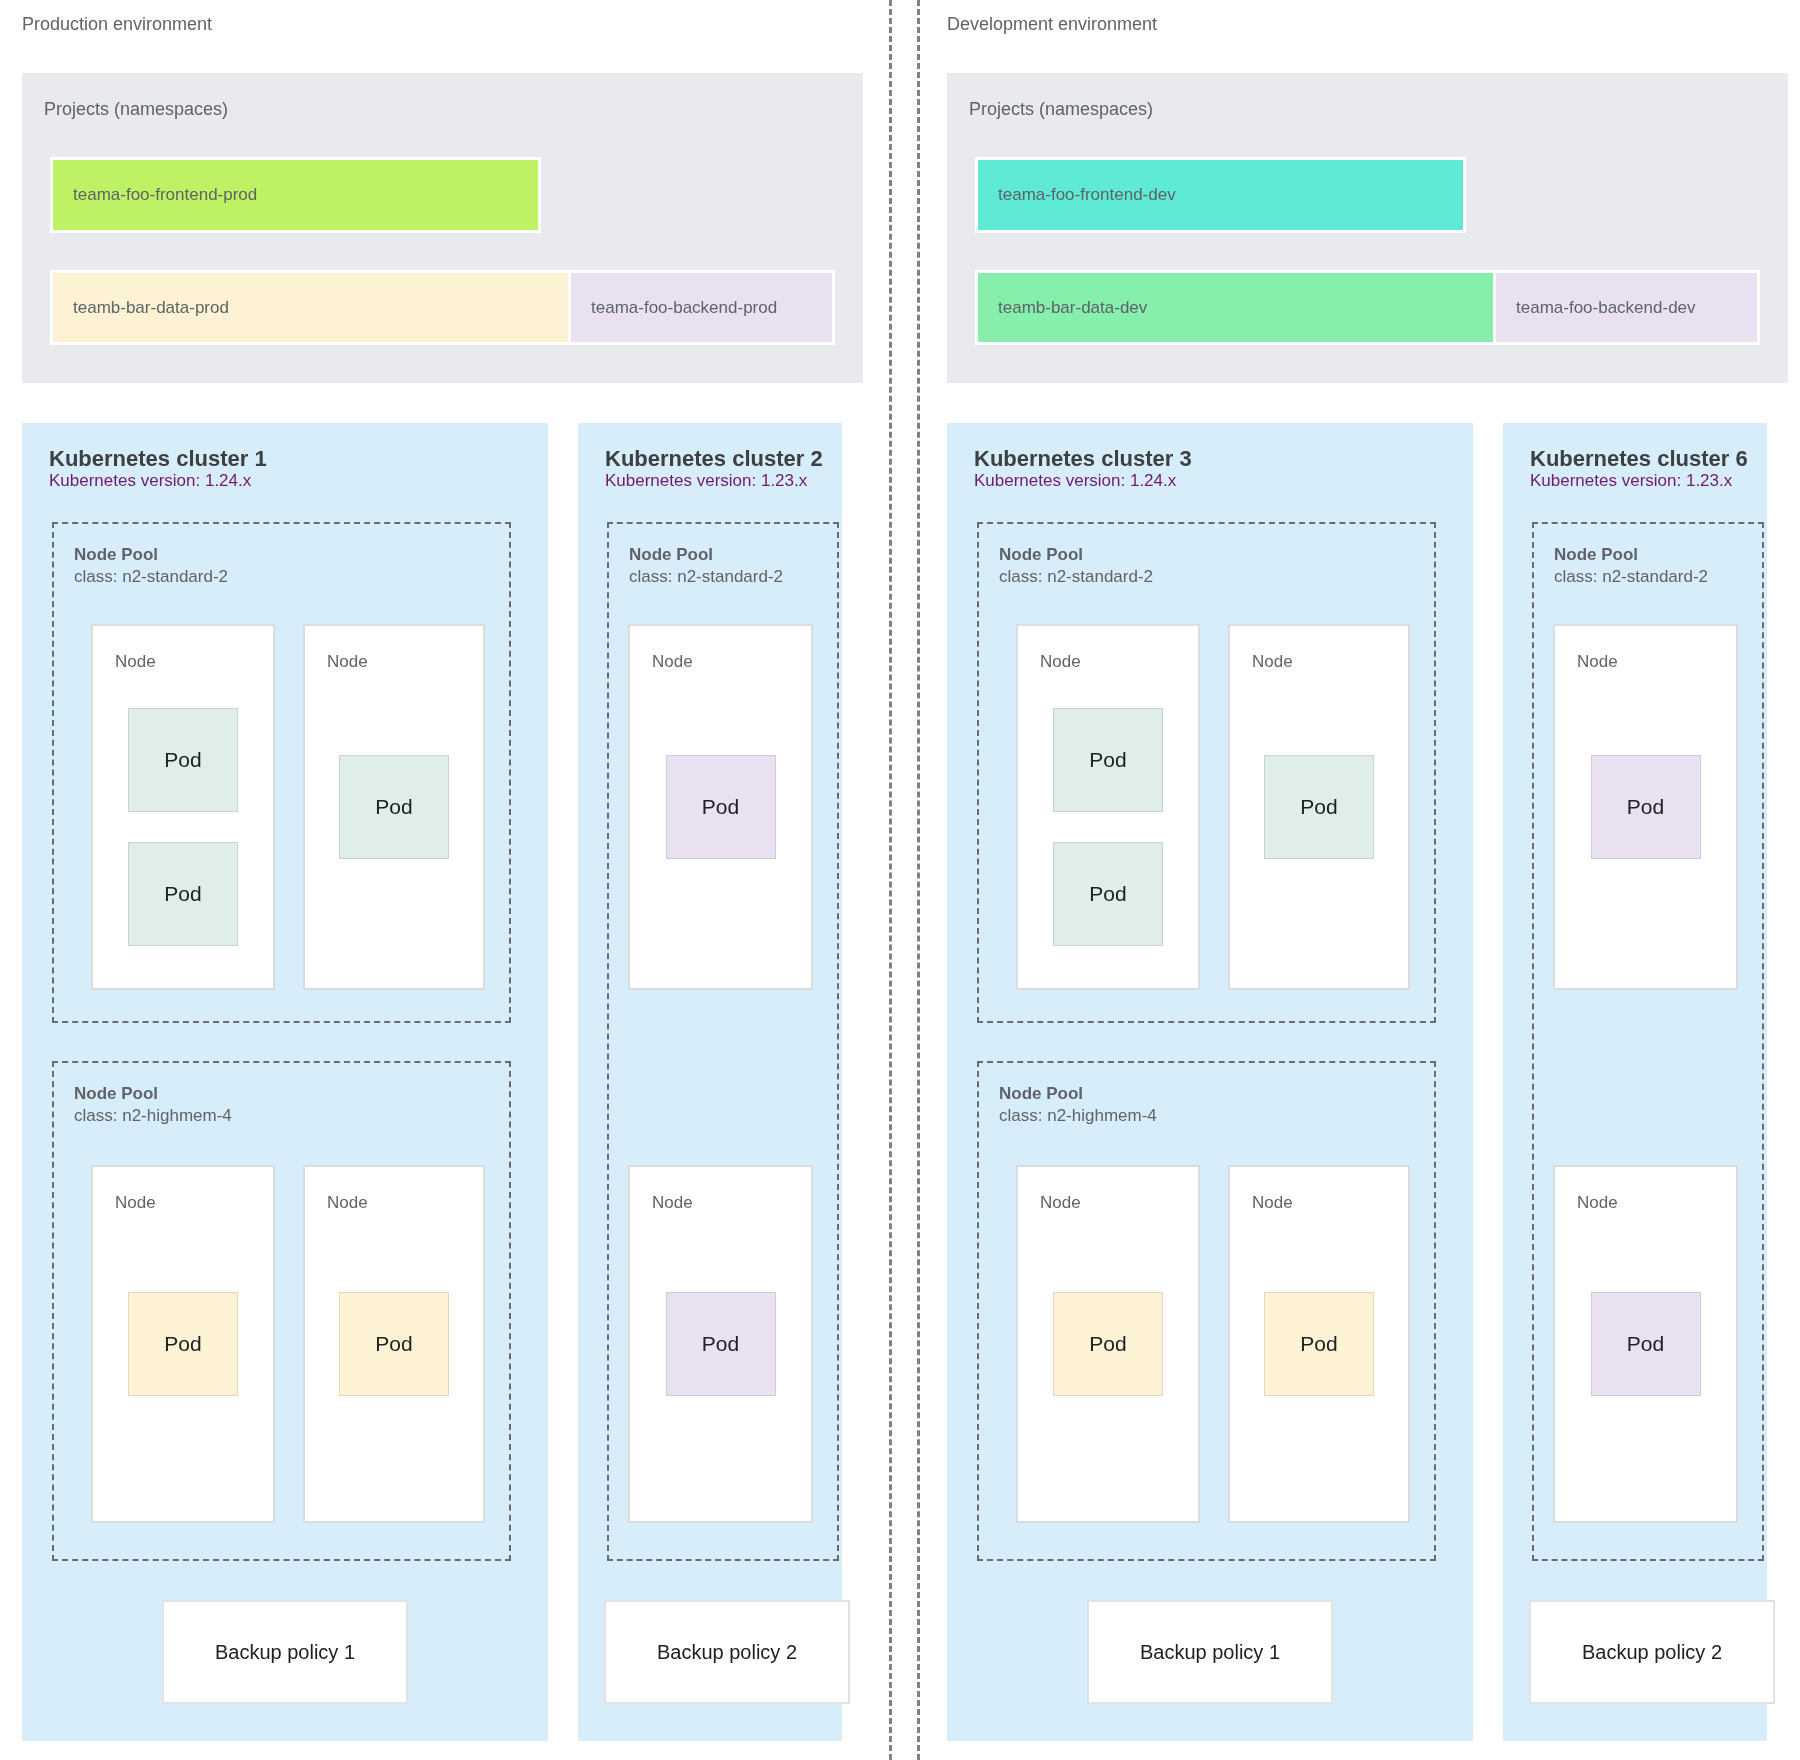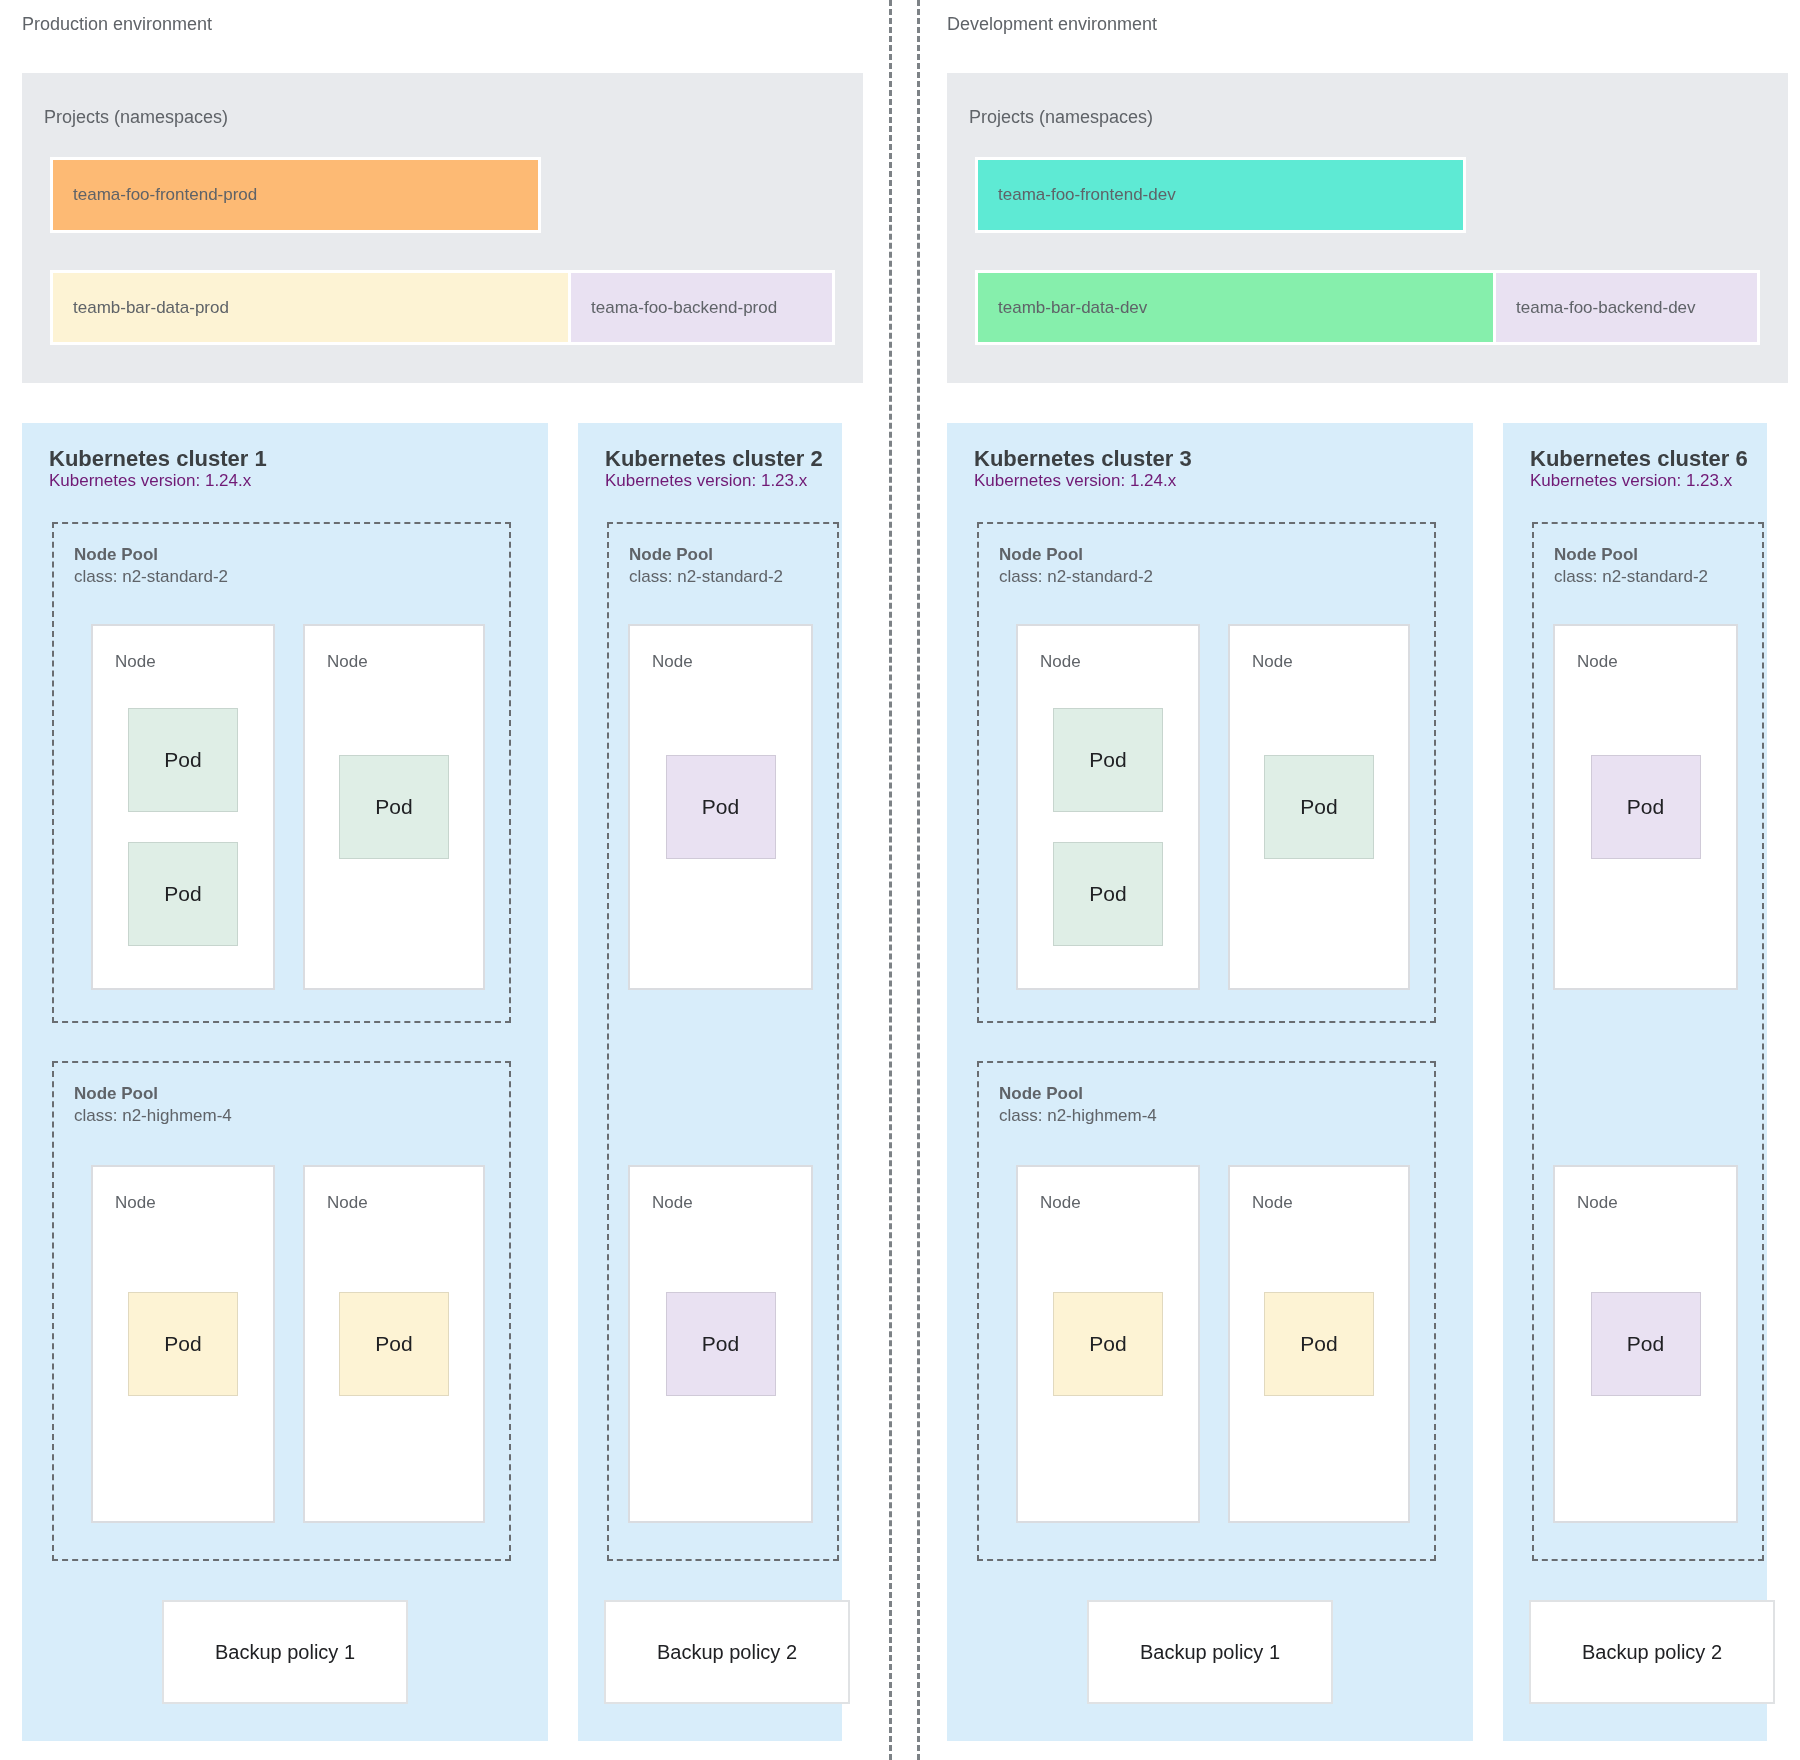--- a/index.html
+++ b/index.html
@@ -15,21 +15,21 @@
 
   
   .env{position:absolute;top:0;width:849px;height:1760px;}
   .env--prod{left:22px;}
   .env--dev{left:947px;}
 
   .env-label{position:absolute;left:0;top:14px;font-size:18px;color:#5f6368;}
 
   
   .projects{position:absolute;left:0;top:73px;width:841px;height:310px;background:#e8eaed;}
-  .projects-title{position:absolute;left:22px;top:26px;font-size:18px;color:#5f6368;margin-top:8px;}
+  .projects-title{position:absolute;left:22px;top:26px;font-size:18px;color:#5f6368;}
   .ns{position:absolute;display:flex;align-items:center;border:3px solid #ffffff;box-sizing:border-box;}
   .ns-text{padding-left:20px;font-size:17px;color:#5f6368;}
   .ns--row1{left:28px;top:84px;width:491px;height:76px;}
   .ns--row2a{left:28px;top:197px;width:579px;height:75px;}
   .ns--row2b{left:546px;top:197px;width:267px;height:75px;}
 
   
   .cluster{position:absolute;top:423px;height:1318px;background:#d8edfa;}
   .cluster--wide{left:0;width:526px;}
   .cluster--narrow{left:556px;width:264px;}
@@ -77,21 +77,21 @@
 <div class="page">
 
   <div class="sep sep--1"></div>
   <div class="sep sep--2"></div>
 
   <div class="env env--prod">
     <div class="env-label">Production environment</div>
 
     <div class="projects">
       <div class="projects-title">Projects (namespaces)</div>
-      <div class="ns ns--row1" style="background: #fdba74;">
+      <div class="ns ns--row1" style="background: #bef264;">
         <span class="ns-text">teama-foo-frontend-prod</span>
       </div>
       <div class="ns ns--row2a" style="background: rgb(253, 243, 212);">
         <span class="ns-text">teamb-bar-data-prod</span>
       </div>
       <div class="ns ns--row2b" style="background: rgb(233, 225, 242);">
         <span class="ns-text">teama-foo-backend-prod</span>
       </div>
     </div>
 

